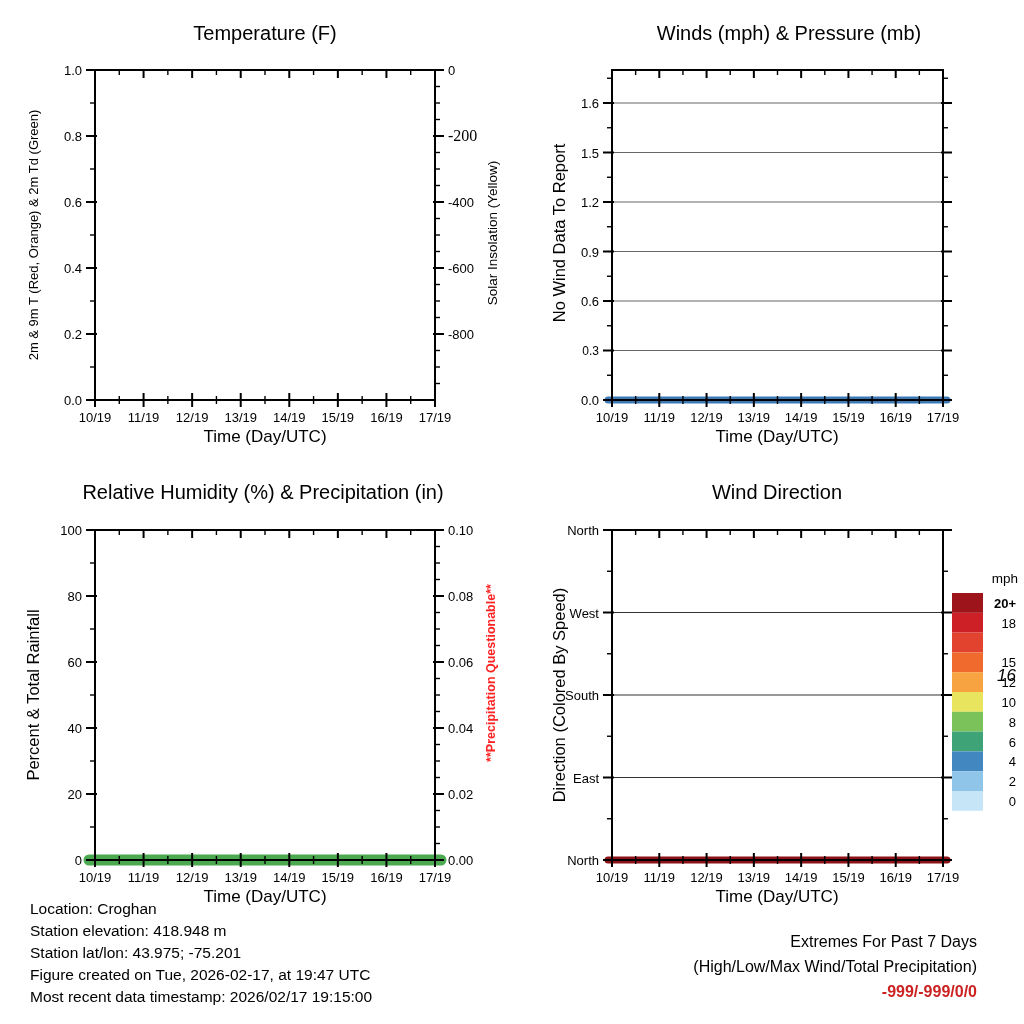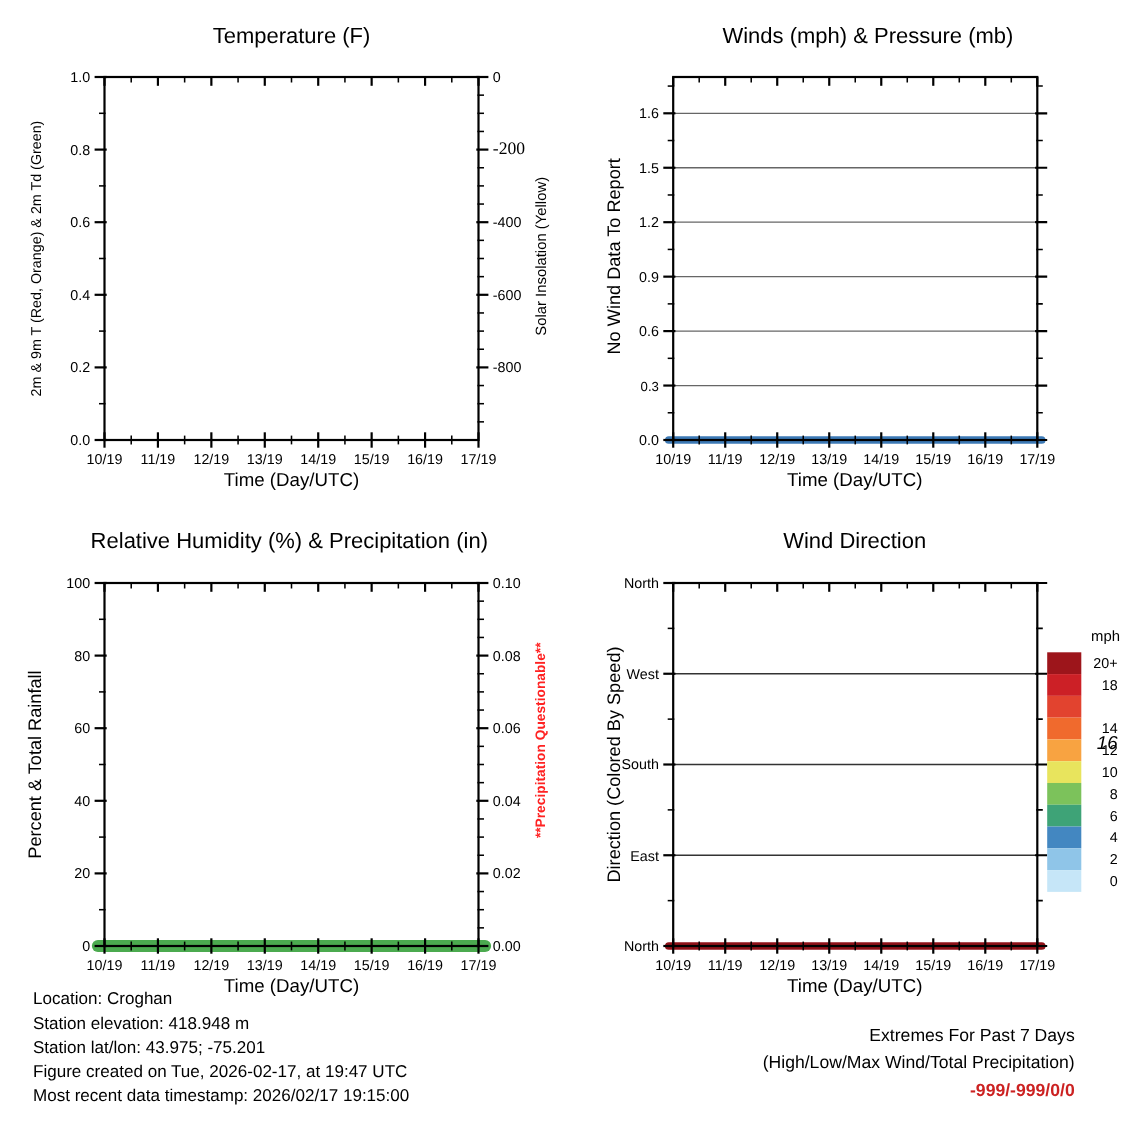--- a/index.html
+++ b/index.html
@@ -374,24 +374,24 @@
     <div class="lbl ra" style="left: 599px; top: 777.5px; font-size: 13px;">East</div>
     <div class="lbl ra" style="left: 599px; top: 860px; font-size: 13px;">North</div>
     <div class="lbl ca" style="left: 612px; top: 870px; font-size: 13px;">10/19</div>
     <div class="lbl ca" style="left: 659.286px; top: 870px; font-size: 13px;">11/19</div>
     <div class="lbl ca" style="left: 706.571px; top: 870px; font-size: 13px;">12/19</div>
     <div class="lbl ca" style="left: 753.857px; top: 870px; font-size: 13px;">13/19</div>
     <div class="lbl ca" style="left: 801.143px; top: 870px; font-size: 13px;">14/19</div>
     <div class="lbl ca" style="left: 848.429px; top: 870px; font-size: 13px;">15/19</div>
     <div class="lbl ca" style="left: 895.714px; top: 870px; font-size: 13px;">16/19</div>
     <div class="lbl ca" style="left: 943px; top: 870px; font-size: 13px;">17/19</div>
-    <div class="lbl ra" style="left: 1016px; top: 602.9px; font-size: 13px;">20+</div>
+    <div class="lbl ra" style="left: 1016px; top: 602.9px; font-size: 13px; font-weight: bold;">20+</div>
     <div class="lbl ra" style="left: 1016px; top: 622.7px; font-size: 13px;">18</div>
     <div class="lbl ra" style="left: 1016px; top: 676px; font-size: 17px; font-style: italic;">16</div>
-    <div class="lbl ra" style="left: 1016px; top: 662.3px; font-size: 13px;">14</div>
+    <div class="lbl ra" style="left: 1016px; top: 662.3px; font-size: 13px;">15</div>
     <div class="lbl ra" style="left: 1016px; top: 682.1px; font-size: 13px;">12</div>
     <div class="lbl ra" style="left: 1016px; top: 701.9px; font-size: 13px;">10</div>
     <div class="lbl ra" style="left: 1016px; top: 721.7px; font-size: 13px;">8</div>
     <div class="lbl ra" style="left: 1016px; top: 741.5px; font-size: 13px;">6</div>
     <div class="lbl ra" style="left: 1016px; top: 761.3px; font-size: 13px;">4</div>
     <div class="lbl ra" style="left: 1016px; top: 781.1px; font-size: 13px;">2</div>
     <div class="lbl ra" style="left: 1016px; top: 800.9px; font-size: 13px;">0</div>
   </div>
 
 </body></html>

